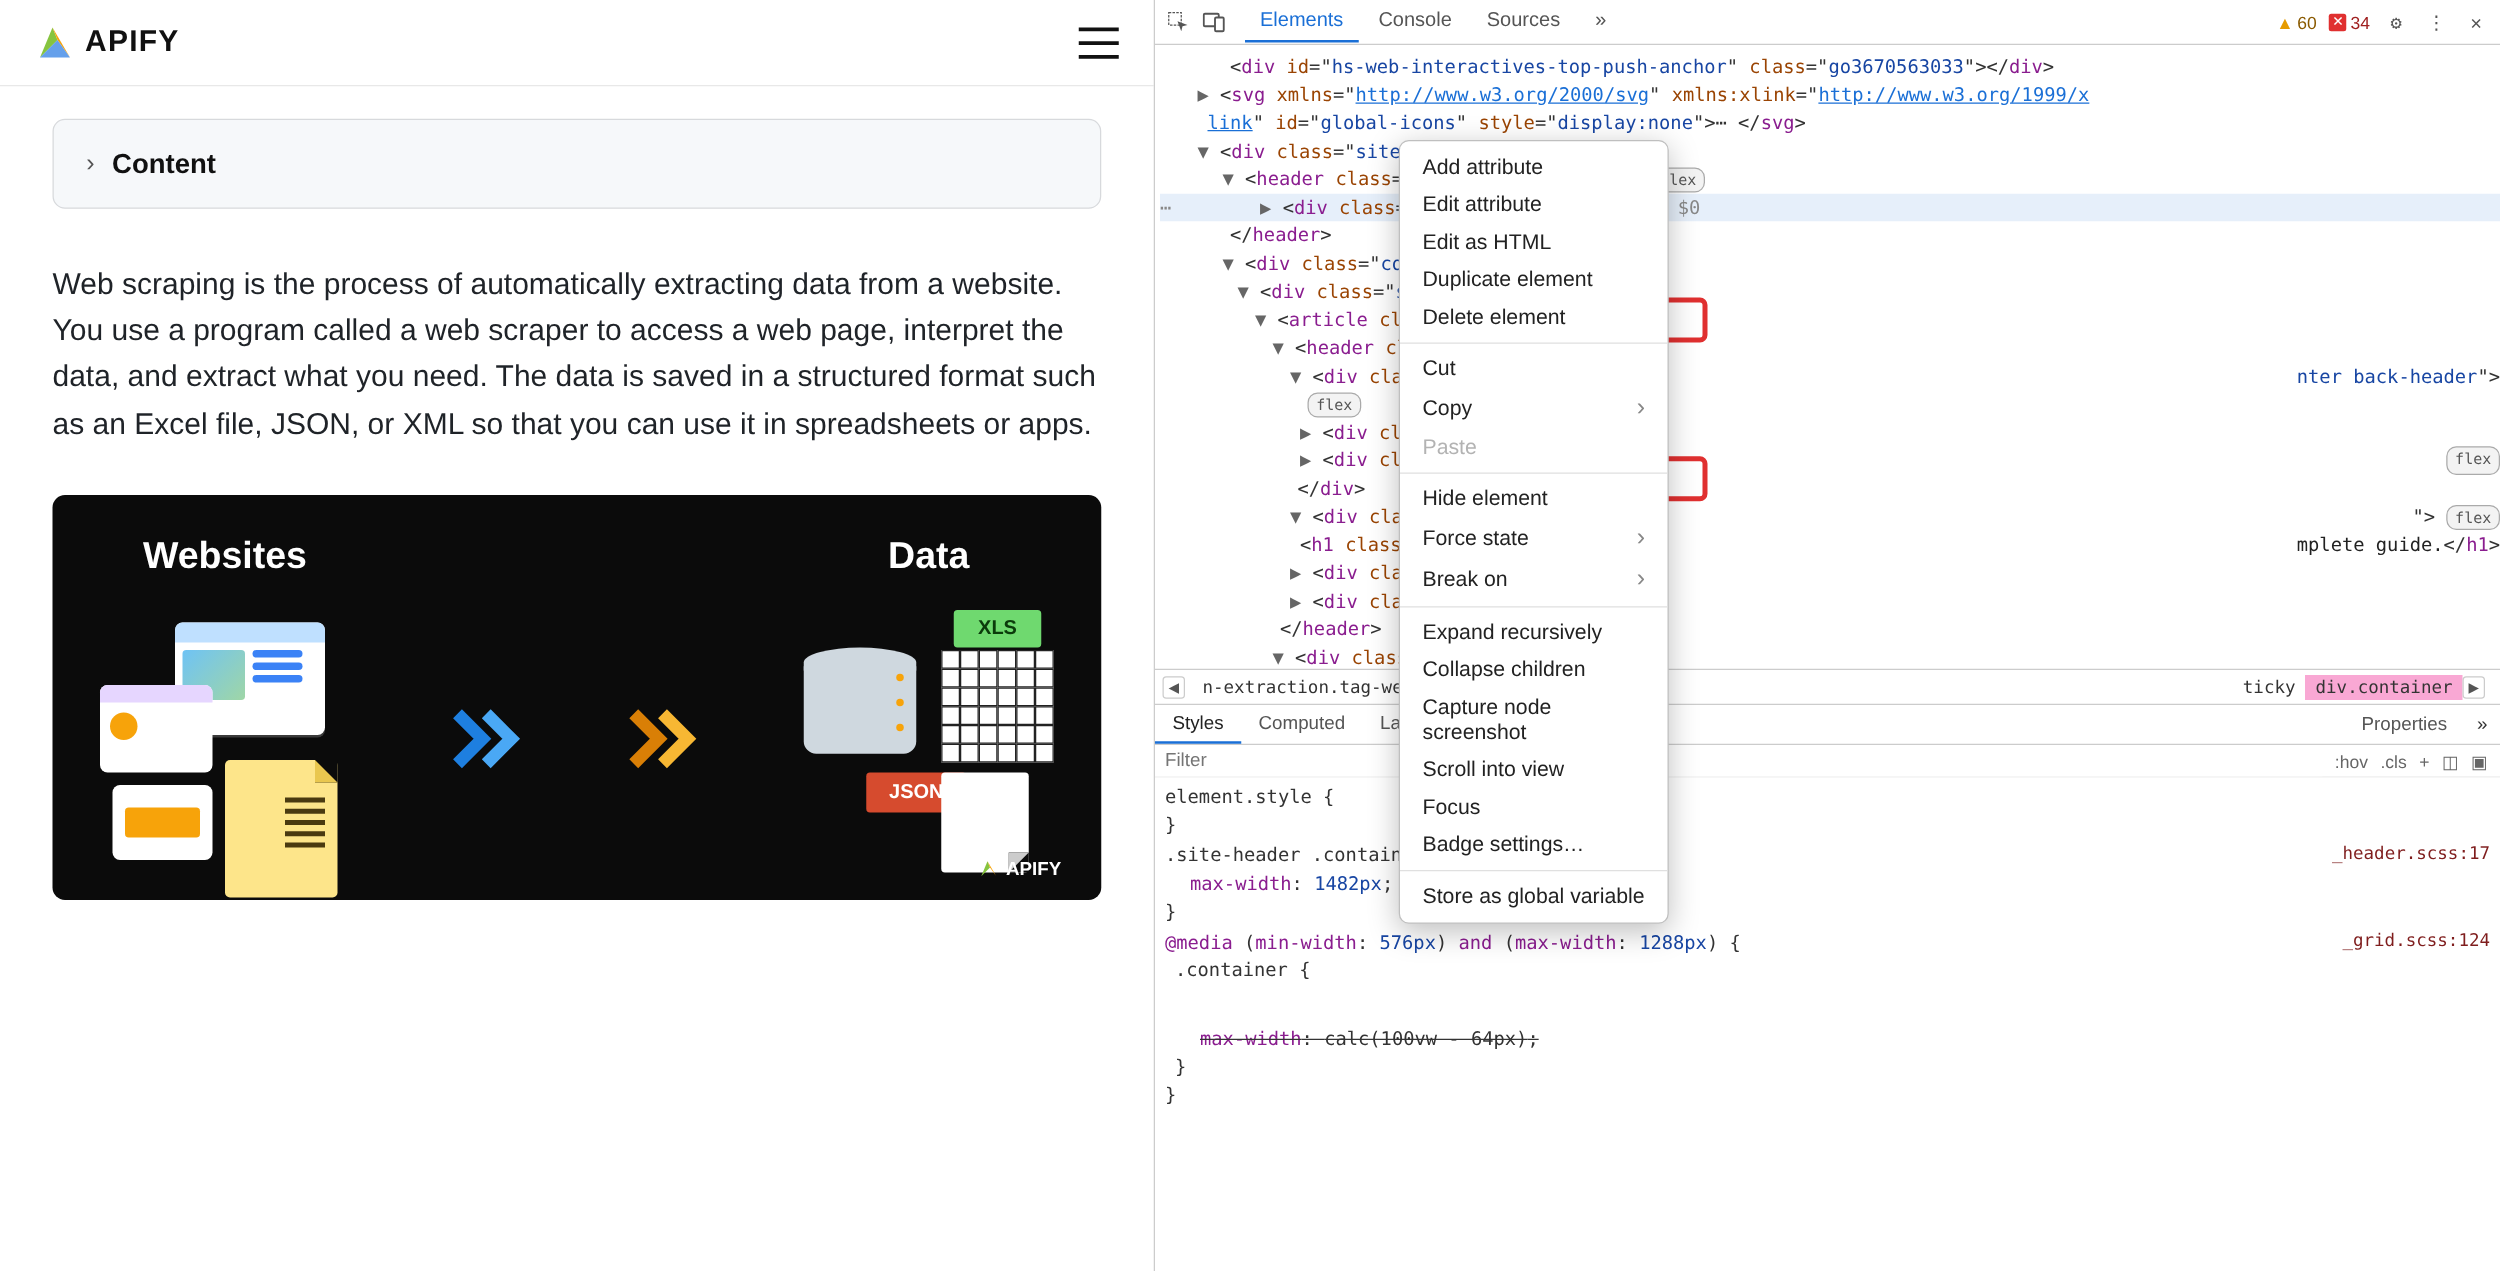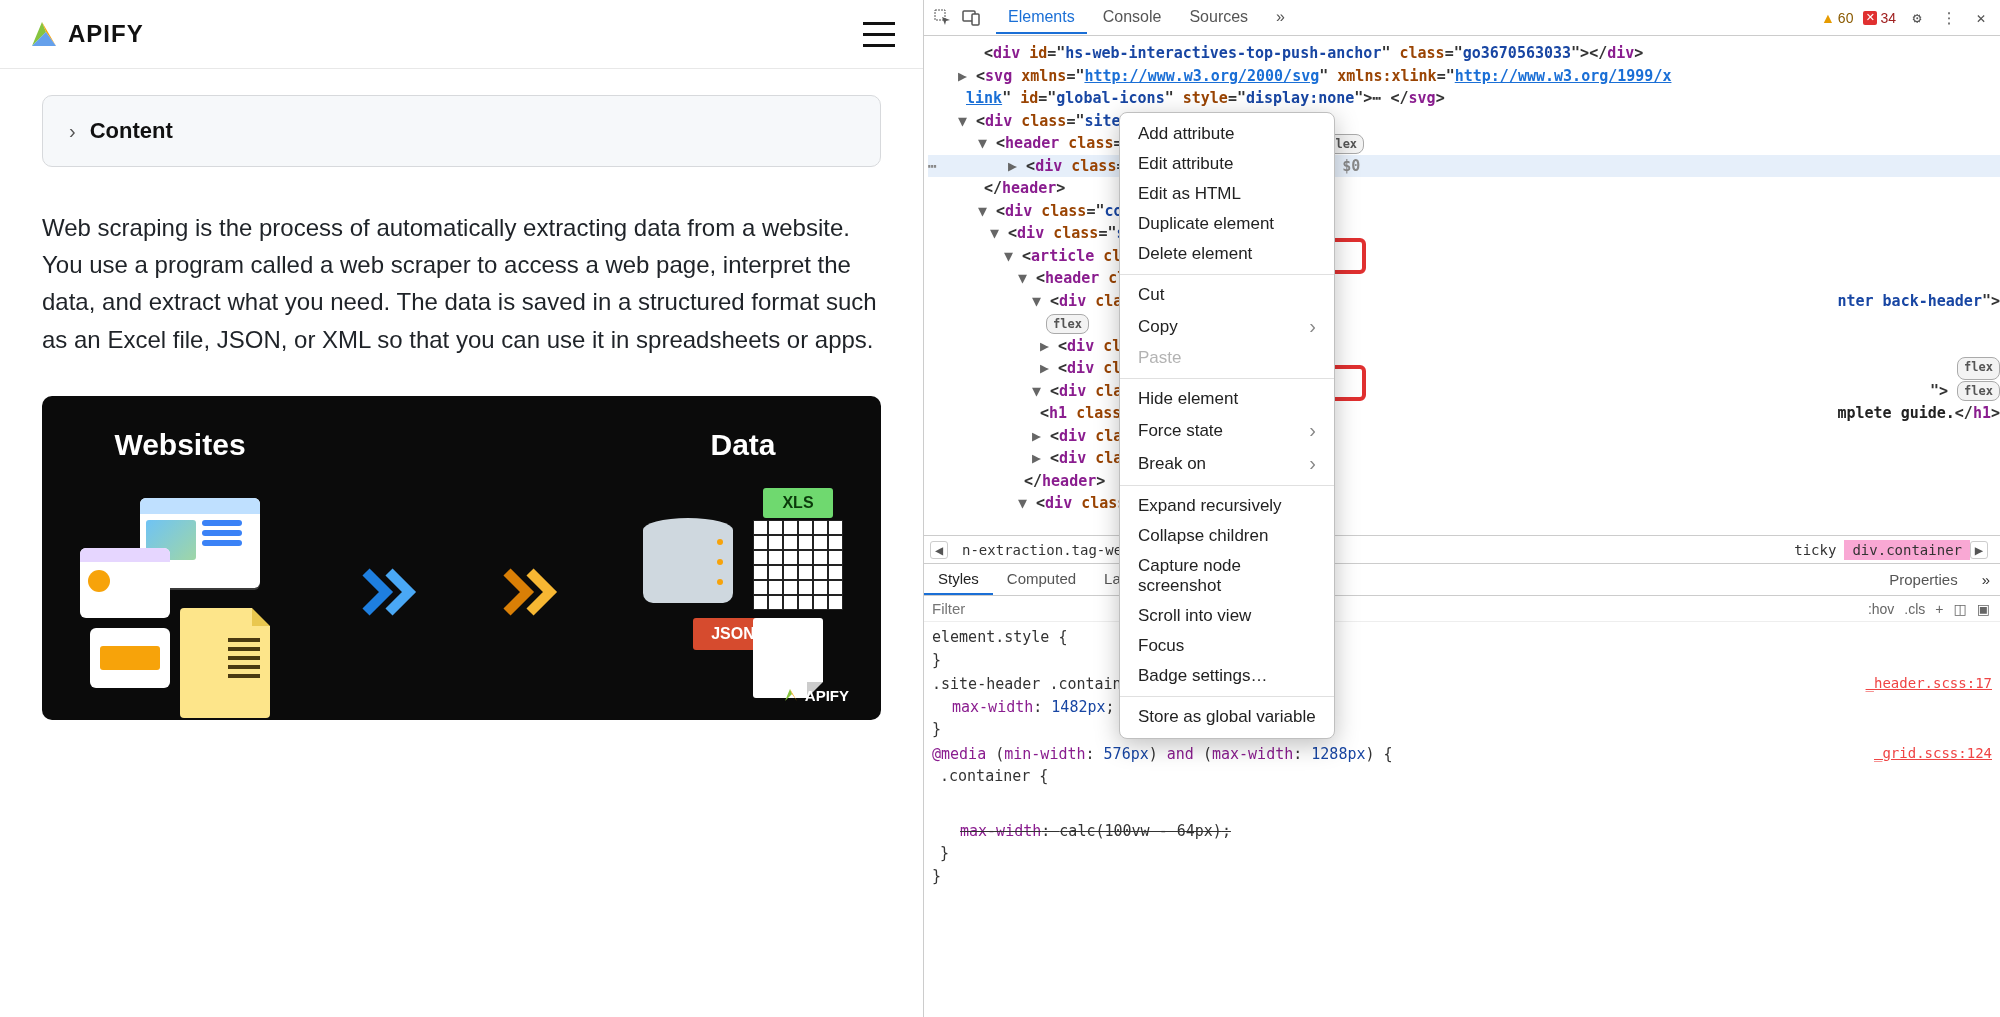--- a/index.html
+++ b/index.html
@@ -33,21 +33,21 @@
 .dt-tab { padding: 6px 12px; font-size: 16px; color: #555; border-bottom: 2px solid transparent; font-family: -apple-system, sans-serif; }
 .dt-tab.active { color: #1a6fd6; border-bottom-color: #1a6fd6; }
 .dt-right { margin-left: auto; display: flex; align-items: center; gap: 10px; }
 .warn-badge, .err-badge { display: flex; align-items: center; gap: 3px; font-size: 14px; font-family: -apple-system, sans-serif; }
 .warn-badge { color: #8a5a00; }
 .err-badge { color: #a02020; }
 .warn-icon { color: #e69b00; }
 .err-icon { background: #e03030; color: #fff; width: 14px; height: 14px; display: inline-flex; align-items: center; justify-content: center; font-size: 11px; border-radius: 2px; }
 
 .elements-tree { flex: 0 0 auto; padding: 6px 0 6px 4px; line-height: 1.5; overflow: hidden; border-bottom: 1px solid #ccc; height: 500px; position: relative; }
-.tree-line { white-space: pre; font-size: 15px; font-weight: bold; }
+.tree-line { white-space: pre; font-size: 15px; }
 .tree-line .tag { color: #8a1d8f; }
 .tree-line .attr { color: #9a4403; }
 .tree-line .val { color: #1846a3; }
 .tree-line .txt { color: #222; }
 .tree-line .url { color: #1a6fd6; text-decoration: underline; }
 .selected-row { background: #e6effa; }
 .flex-pill { display: inline-block; font-size: 12px; padding: 0 6px; border: 1px solid #aaa; border-radius: 8px; background: #f3f3f3; color: #555; vertical-align: middle; }
 .row-dots { position: absolute; left: 4px; color: #888; }
 .tri { color: #666; }
 
@@ -61,21 +61,21 @@
 .sub-tab { padding: 6px 14px; font-size: 15px; color: #555; }
 .sub-tab.active { color: #222; border-bottom: 2px solid #1a6fd6; }
 .sub-right { margin-left: auto; display: flex; align-items: center; gap: 10px; padding-right: 10px; }
 .filter-row { display: flex; border-bottom: 1px solid #eee; }
 .filter-input { flex: 1; border: none; padding: 4px 8px; font-size: 15px; font-family: -apple-system, sans-serif; color: #888; outline: none; }
 .filter-tools { display: flex; align-items: center; gap: 10px; padding: 0 10px; font-size: 14px; color: #666; font-family: -apple-system, sans-serif; }
 .style-blocks { padding: 4px 8px; font-size: 15px; line-height: 1.5; }
 .style-blocks .sel-name { color: #333; }
 .style-blocks .prop-name { color: #8a1d8f; }
 .style-blocks .strike { text-decoration: line-through; margin-top: 32px; }
-.src-link { float: right; color: #ef4444; text-decoration: underline; font-size: 14px; }
+.src-link { float: right; color: #7f1d1d; font-size: 14px; }
 .kw { color: #8a1d8f; }
 .num { color: #1846a3; }
 
 .context-menu { position: absolute; top: 112px; left: 1119px; width: 216px; background: #fff; border: 1px solid #bfbfbf; border-radius: 8px; box-shadow: 0 6px 24px rgba(0,0,0,0.25); padding: 6px 0; font-family: -apple-system, sans-serif; font-size: 17px; z-index: 100; }
 .cm-item { padding: 5px 18px; color: #222; display: flex; justify-content: space-between; align-items: center; }
 .cm-item.disabled { color: #b3b3b3; }
 .cm-sep { height: 1px; background: #e0e0e0; margin: 5px 0; }
 .cm-sub::after { content: "›"; color: #888; font-size: 20px; }
 .highlight-box { position: absolute; border: 4px solid #e03030; border-radius: 6px; pointer-events: none; }
 .hl1 { top: 238px; left: 1138px; width: 228px; height: 36px; }
@@ -305,20 +305,21 @@
     <div class="tree-line selected-row" style="padding-left:62px"><span class="row-dots" style="top:auto">⋯</span>  <span class="tri">▶</span> &lt;<span class="tag">div</span> <span class="attr">class</span>="<span class="val">container</span>"&gt;⋯ &lt;/<span class="tag">div</span>&gt; <span style="color:#888">== $0</span></div>
     <div class="tree-line" style="padding-left:56px">&lt;/<span class="tag">header</span>&gt;</div>
     <div class="tree-line" style="padding-left:50px"><span class="tri">▼</span> &lt;<span class="tag">div</span> <span class="attr">class</span>="<span class="val">contain</span></div>
     <div class="tree-line" style="padding-left:62px"><span class="tri">▼</span> &lt;<span class="tag">div</span> <span class="attr">class</span>="<span class="val">singl</span></div>
     <div class="tree-line" style="padding-left:76px"><span class="tri">▼</span> &lt;<span class="tag">article</span> <span class="attr">class</span>="</div>
     <div class="tree-line" style="padding-left:90px"><span class="tri">▼</span> &lt;<span class="tag">header</span> <span class="attr">class</span>="</div>
     <div class="tree-line" style="padding-left:104px;display:flex;justify-content:space-between"><span><span class="tri">▼</span> &lt;<span class="tag">div</span> <span class="attr">class</span>="</span><span><span class="val">nter back-header</span>"&gt;</span></div>
     <div class="tree-line" style="padding-left:118px"><span class="flex-pill">flex</span></div>
     <div class="tree-line" style="padding-left:112px"><span class="tri">▶</span> &lt;<span class="tag">div</span> <span class="attr">class</span>="</div>
     <div class="tree-line" style="padding-left:112px;display:flex;justify-content:space-between"><span><span class="tri">▶</span> &lt;<span class="tag">div</span> <span class="attr">class</span>="</span><span class="flex-pill">flex</span></div>
+    <div class="tree-line" style="padding-left:110px">&lt;/<span class="tag">div</span>&gt;</div>
     <div class="tree-line" style="padding-left:104px;display:flex;justify-content:space-between"><span><span class="tri">▼</span> &lt;<span class="tag">div</span> <span class="attr">class</span>="</span><span>"&gt; <span class="flex-pill">flex</span></span></div>
     <div class="tree-line" style="padding-left:112px;display:flex;justify-content:space-between"><span>&lt;<span class="tag">h1</span> <span class="attr">class</span>="<span class="val">p</span></span><span><span class="txt">mplete guide.</span>&lt;/<span class="tag">h1</span>&gt;</span></div>
     <div class="tree-line" style="padding-left:104px"><span class="tri">▶</span> &lt;<span class="tag">div</span> <span class="attr">class</span>="</div>
     <div class="tree-line" style="padding-left:104px"><span class="tri">▶</span> &lt;<span class="tag">div</span> <span class="attr">class</span>="</div>
     <div class="tree-line" style="padding-left:96px">&lt;/<span class="tag">header</span>&gt;</div>
     <div class="tree-line" style="padding-left:90px"><span class="tri">▼</span> &lt;<span class="tag">div</span> <span class="attr">class</span>="<span class="val">pc</span></div>
 
   </div>
 
   <div class="breadcrumb-bar">

